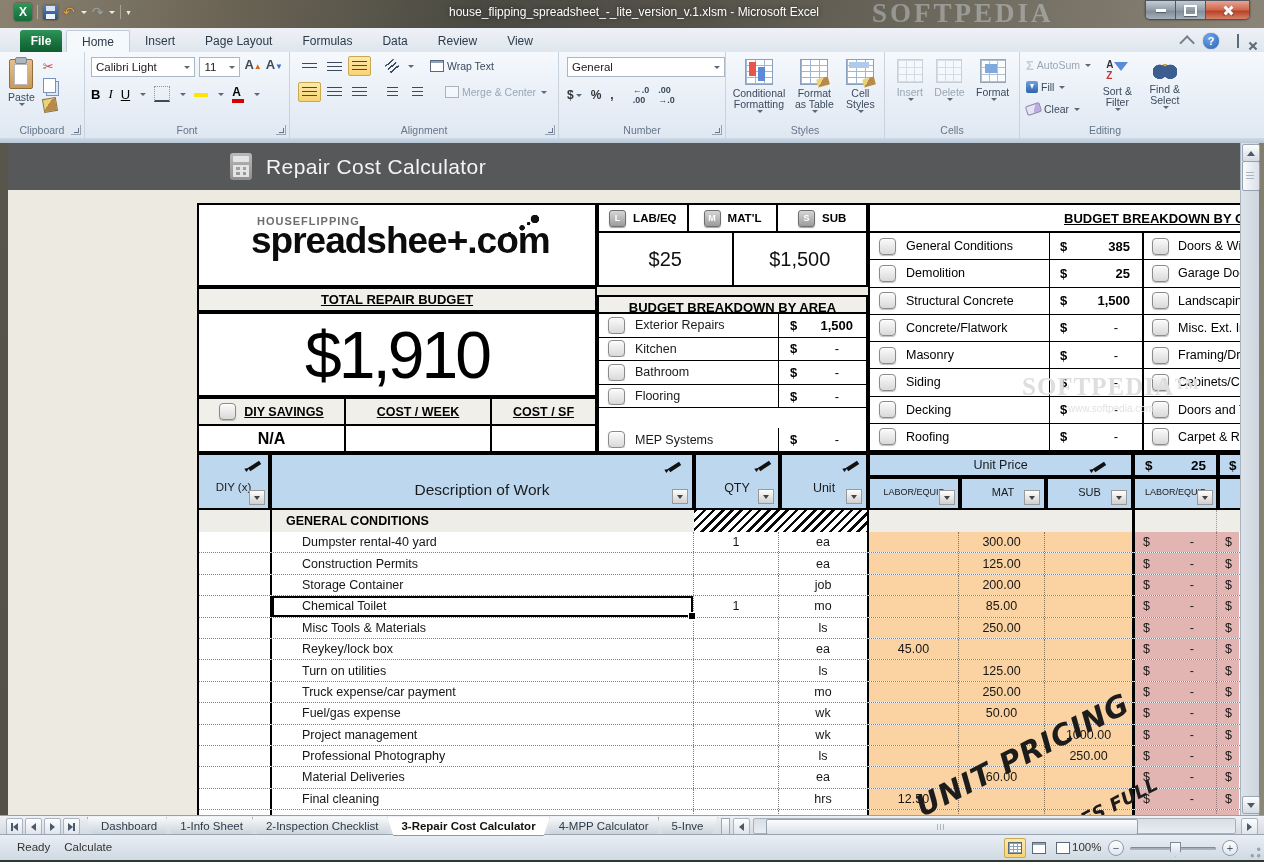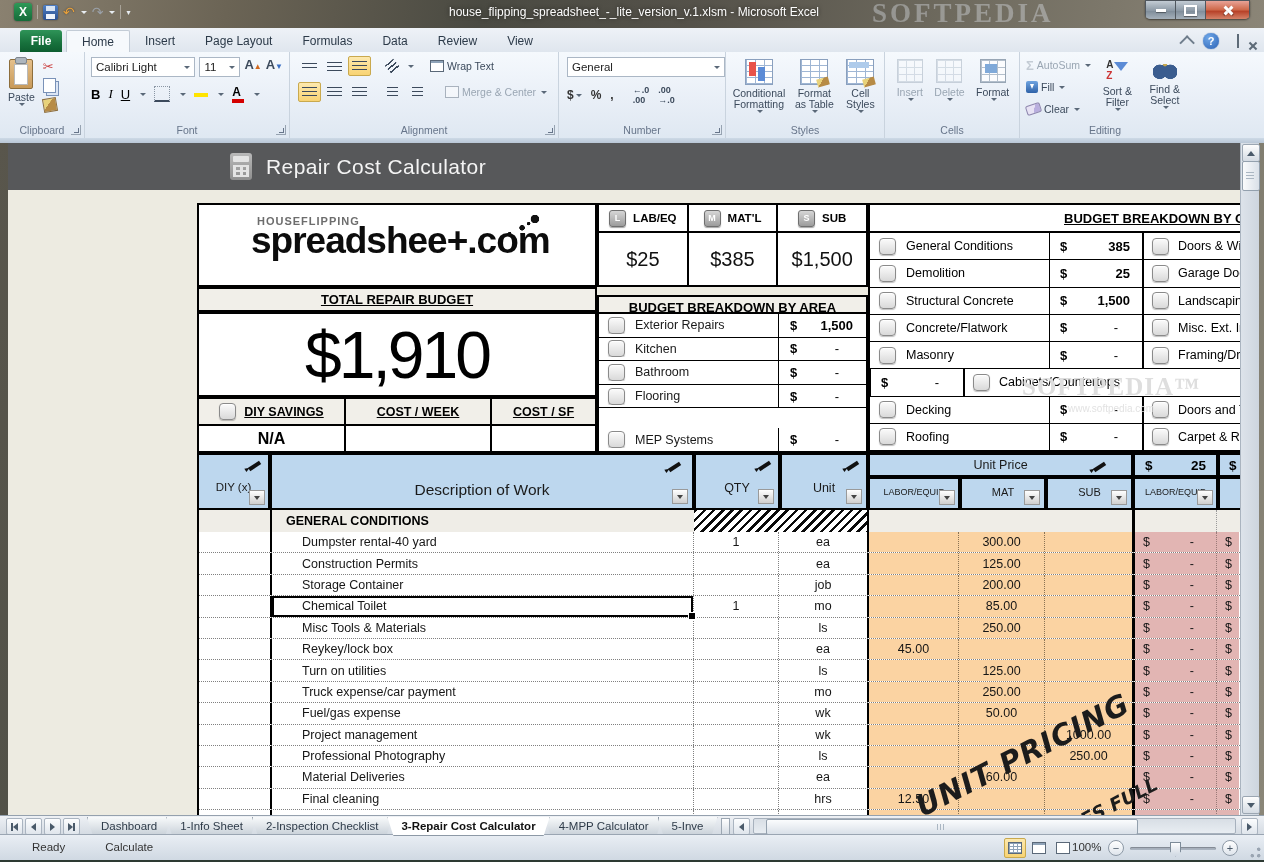--- a/index.html
+++ b/index.html
@@ -229,21 +229,21 @@
   .stab.active{background:#fff;font-weight:bold;z-index:2;color:#111;}
   #tabSplit{width:7px;height:15px;margin:2px 2px 0 8px;background:linear-gradient(#fff,#d5dce4);border:1px solid #9ba6b2;}
   #hscroll{position:relative;flex:1;margin:2px 4px 1px 2px;background:linear-gradient(#d8dee5,#e8edf2);border:1px solid #a7b1bd;border-radius:2px;}
   #hthumb{position:absolute;left:12px;top:0px;width:370px;height:100%;background:linear-gradient(#fbfcfd,#d9e0e8);
     border:1px solid #93a0ad;border-radius:2px;}
   #hthumb:after{content:"";position:absolute;left:46%;top:4px;width:9px;height:6px;
     background:repeating-linear-gradient(90deg,#aab6c2 0 1px,transparent 1px 3px);}
   
   #statusbar{position:absolute;top:834px;left:0;width:1264px;height:26px;
     background:linear-gradient(#e9eef4,#cfd8e2);border-top:1px solid #9aa5b2;font-size:11.5px;color:#333;}
-  #statusbar .lft{position:absolute;left:32px;top:6px;display:flex;gap:40px;}
+  #statusbar .lft{position:absolute;left:17px;top:6px;display:flex;gap:14px;}
   #viewbtns{position:absolute;left:1004px;top:3px;display:flex;gap:2px;}
   .vbtn{width:20px;height:18px;display:flex;align-items:center;justify-content:center;border:1px solid transparent;border-radius:2px;}
   .vbtn.on{background:linear-gradient(#fde9ae,#f8d373);border-color:#c9a94e;}
   .vb-ic{width:12px;height:10px;border:1px solid #5a6878;background:
     repeating-linear-gradient(0deg,#8fa3b8 0 1px,transparent 1px 3px),
     repeating-linear-gradient(90deg,#8fa3b8 0 1px,transparent 1px 4px),#fff;}
   .vb-ic2{width:12px;height:10px;border:1px solid #5a6878;background:#fff;box-shadow:inset 0 2px 0 #8fa3b8;}
   .vb-ic3{width:12px;height:10px;border:1px solid #5a6878;background:linear-gradient(90deg,#fff 48%,#8fa3b8 48% 52%,#fff 52%);}
   #zoomPct{position:absolute;left:1072px;top:6px;font-size:11.5px;}
   #zoomCtl{position:absolute;left:1108px;top:5px;display:flex;align-items:center;gap:6px;}
@@ -528,21 +528,20 @@
           <div class="keycap">M</div>
           <div>MAT'L</div>
         </div>
         <div class="kcell">
           <div class="keycap">S</div>
           <div>SUB</div>
         </div>
       </div>
     <div class="blk" style="left:597px;top:88px;width:271px;height:56px;display:flex;" id="keyVals">
         <div class="kval">$25</div>
-        <div class="kval">$385</div>
         <div class="kval">$1,500</div>
       </div>
 
     <div class="blk ghead" style="left:197px;top:144px;width:400px;height:25px;">
         <span>TOTAL REPAIR BUDGET</span>
       </div>
     <div class="blk" id="totalVal" style="left:197px;top:169px;width:400px;height:85px;">$1,910</div>
 
     <div class="blk" style="left:197px;top:254px;width:400px;height:29px;display:flex;background:#f1efe9;">
       <div class="diyc" style="width:145px">
@@ -688,20 +687,24 @@
           <div class="c2">
             <div>$</div>
             <div style="font-weight: normal; padding-right: 12px;">-</div>
           </div>
           <div class="c3">
             <div class="chk"></div>
             <div>Framing/Drywall</div>
           </div>
         </div>
         <div class="crow" style="flex: 1 1 0%;">
+          <div class="c1">
+            <div class="chk"></div>
+            <div>Siding</div>
+          </div>
           <div class="c2">
             <div>$</div>
             <div style="font-weight: normal; padding-right: 12px;">-</div>
           </div>
           <div class="c3">
             <div class="chk"></div>
             <div>Cabinets/Countertops</div>
           </div>
         </div>
         <div class="crow" style="flex: 1 1 0%;">

